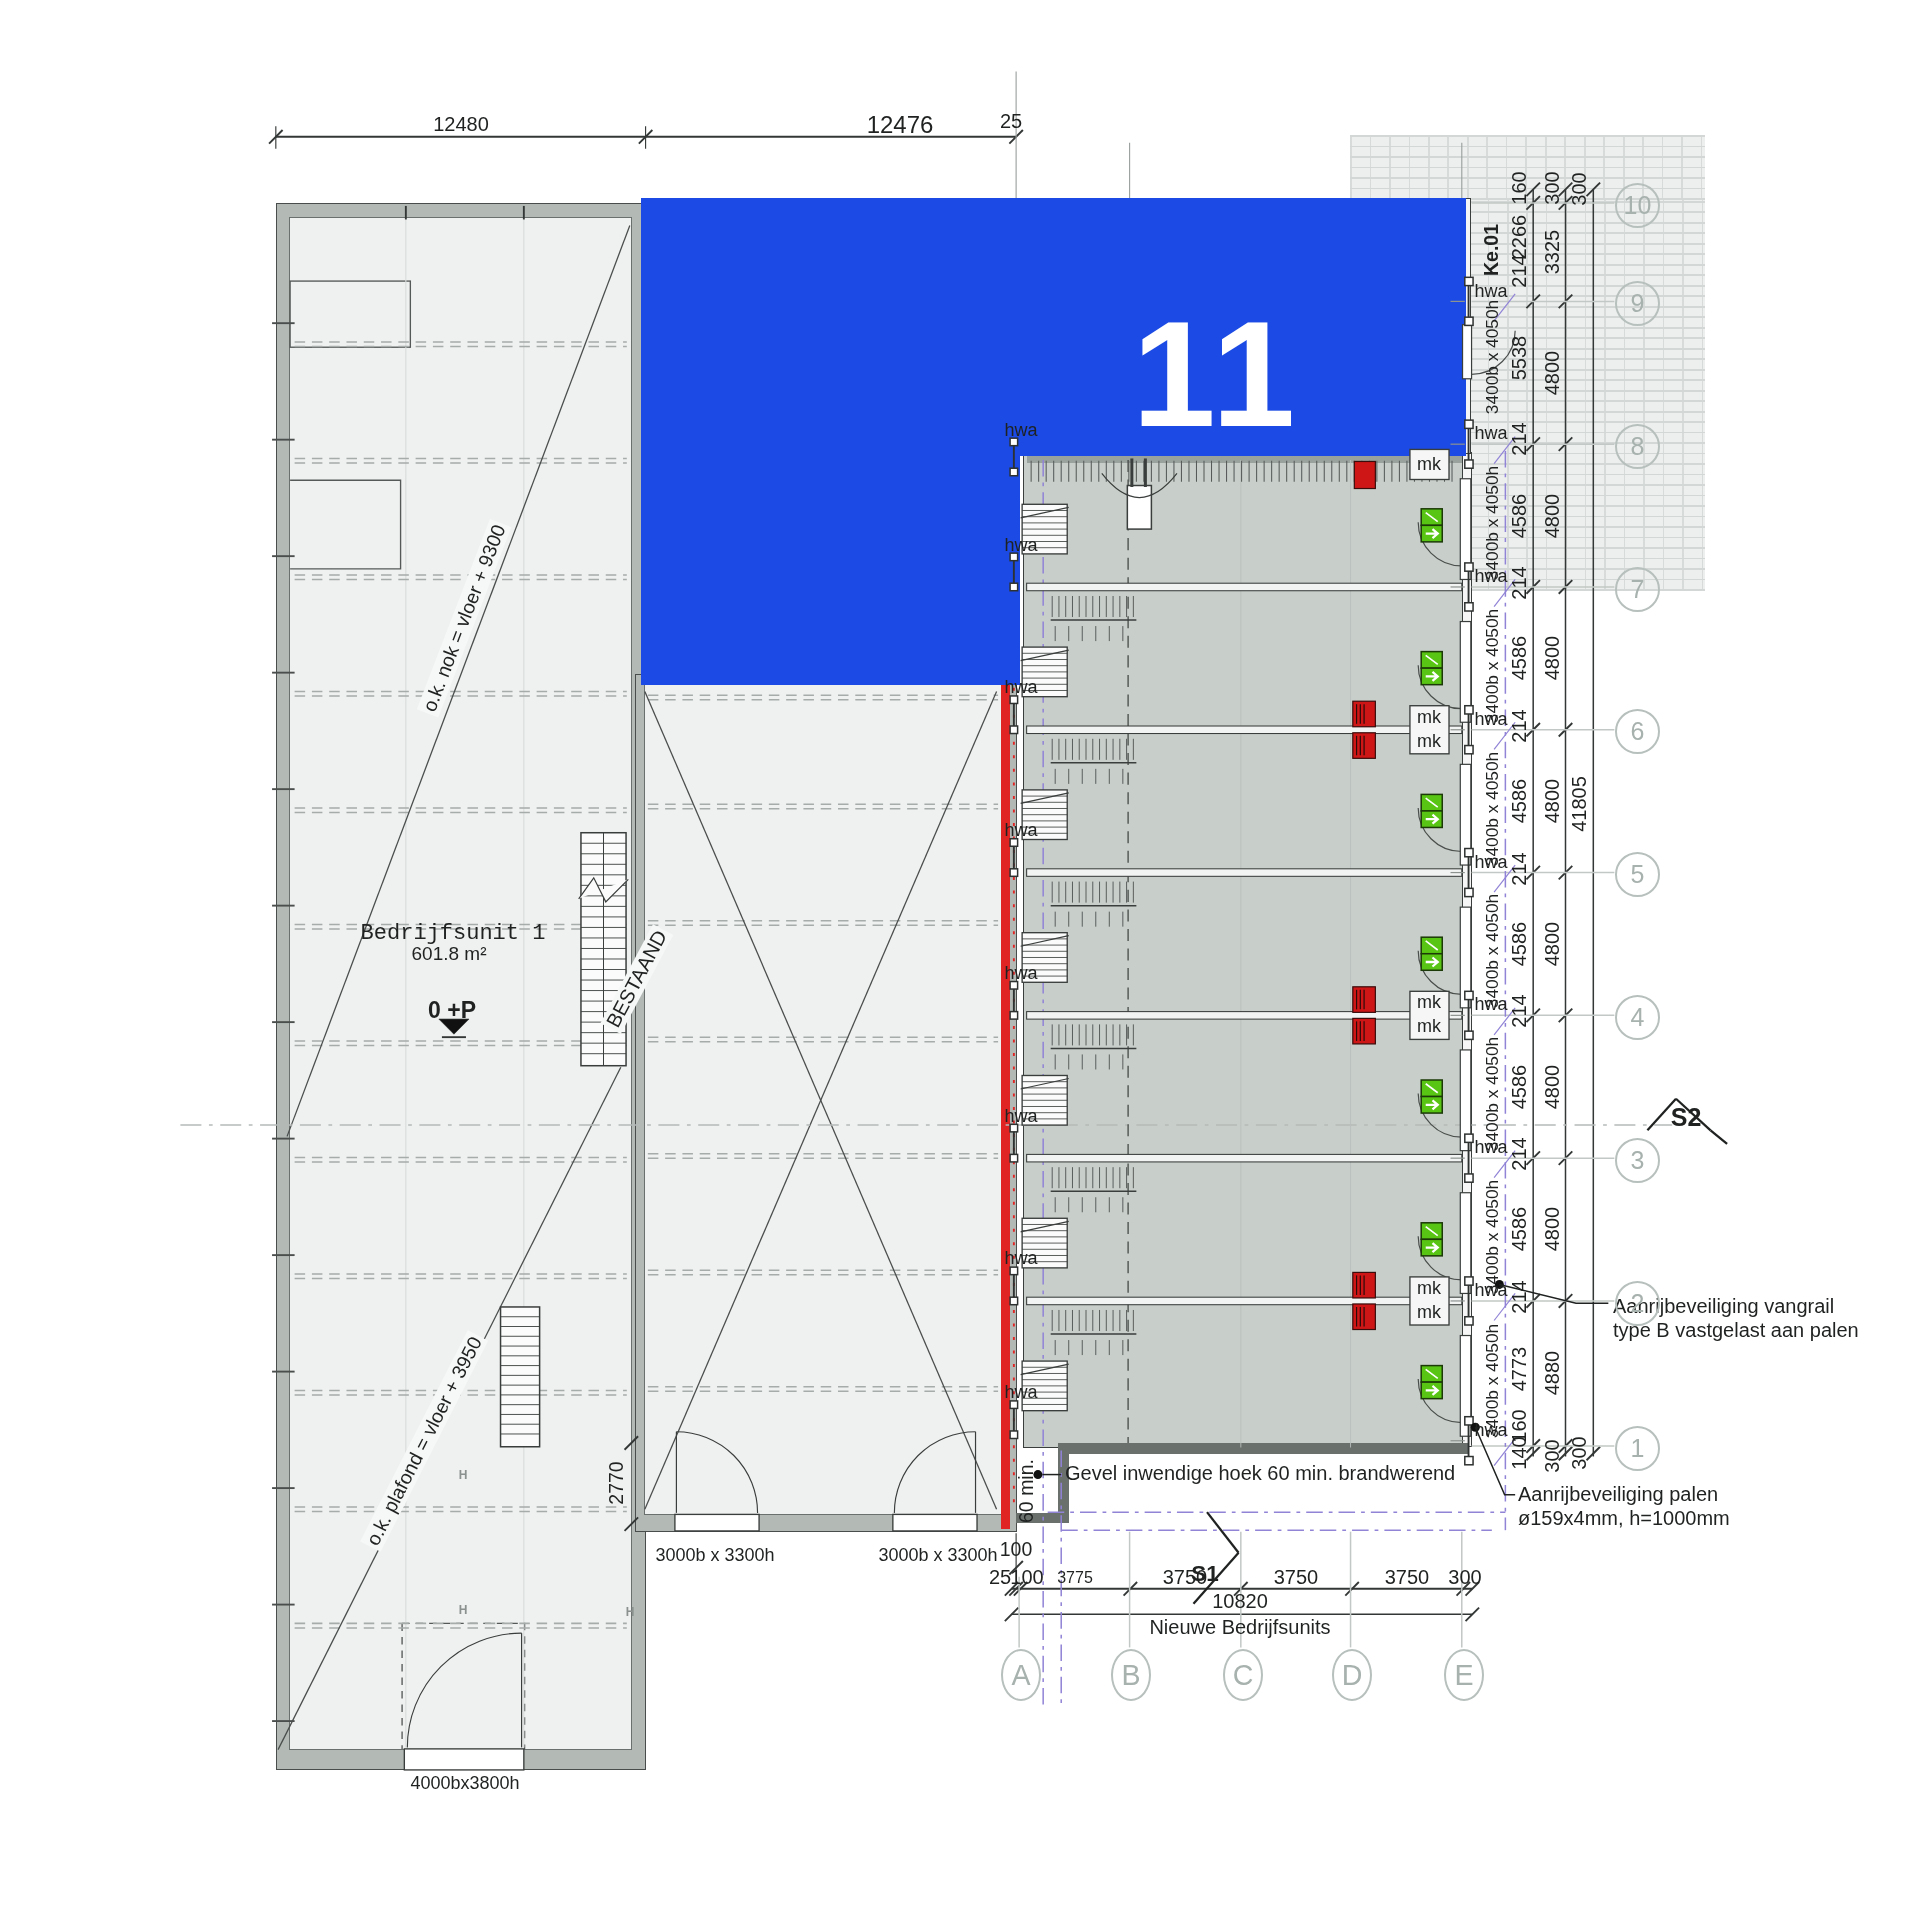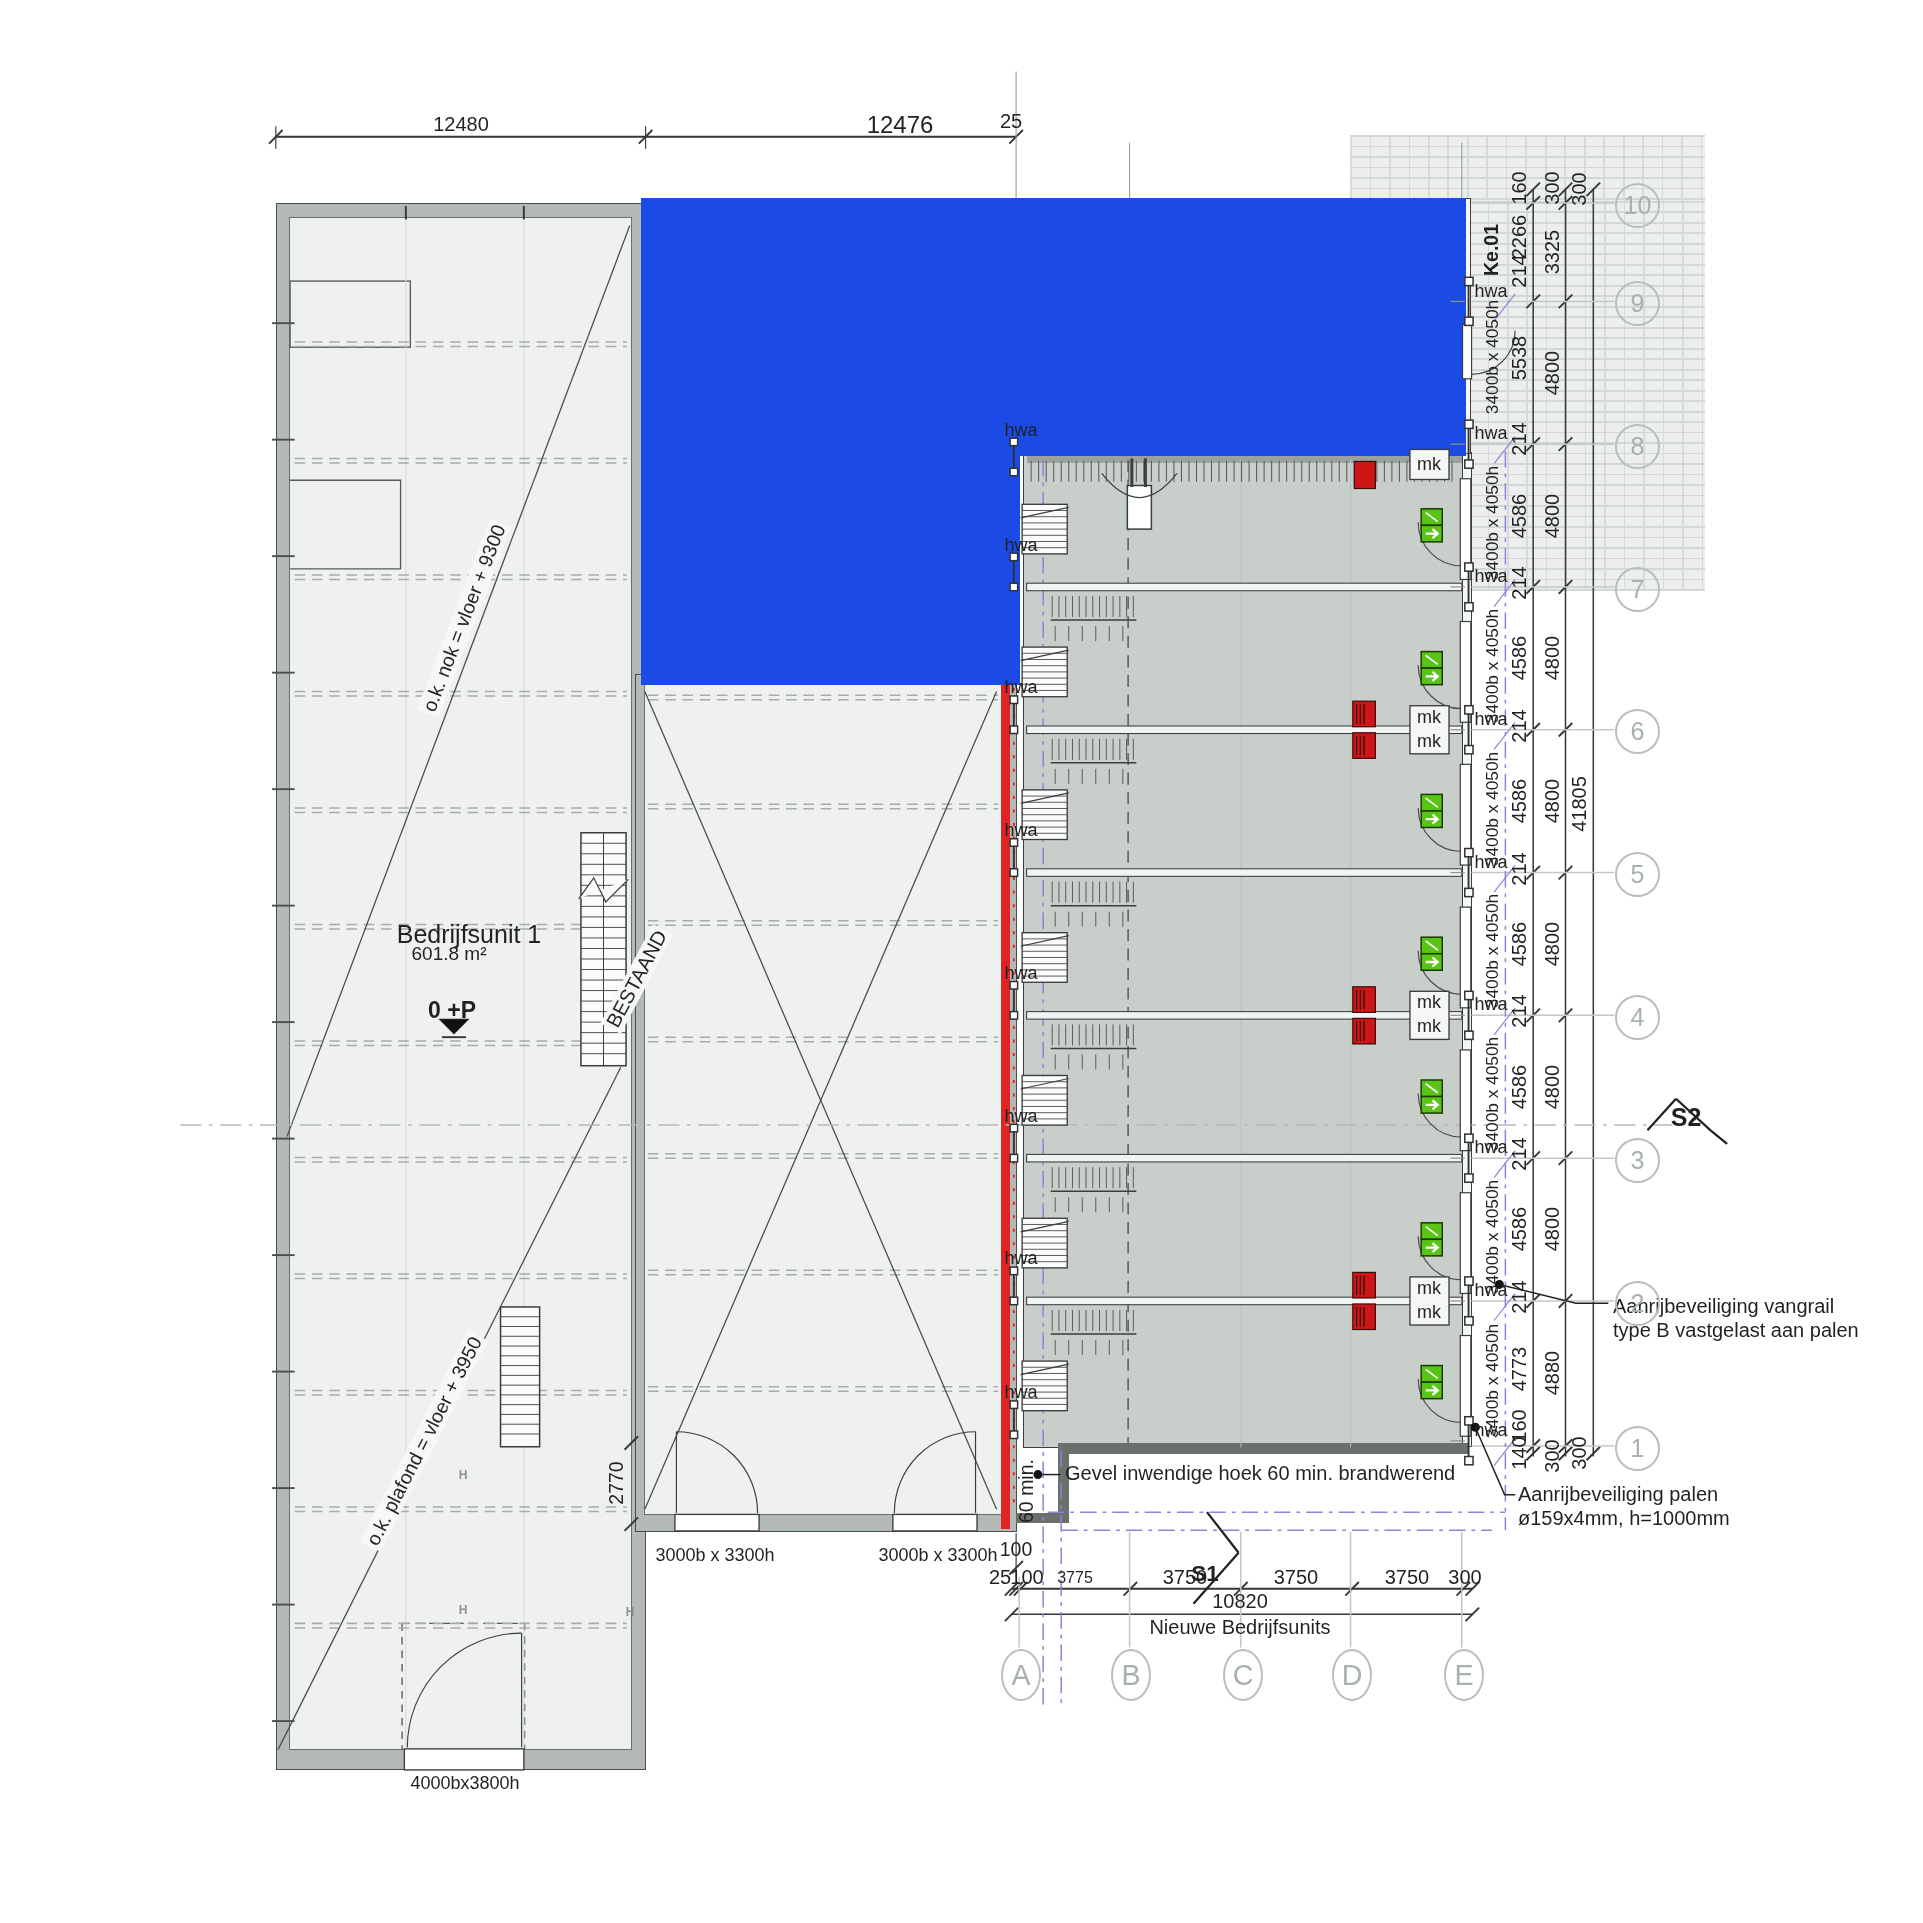--- a/index.html
+++ b/index.html
@@ -642,21 +642,22 @@
       <line x1="2230" y1="1462" x2="2276" y2="1504" stroke="#1f2221" stroke-width="3"></line>
       <line x1="2276" y1="1504" x2="2298" y2="1522" stroke="#1f2221" stroke-width="3"></line>
       <circle cx="1381" cy="1962" r="6" fill="#111"></circle>
       <line x1="1387" y1="1962" x2="1412" y2="1962" stroke="#1f2221" stroke-width="2"></line>
       <circle cx="1995" cy="1709" r="6" fill="#111"></circle>
       <path d="M 1995,1709 L 2097,1734 L 2140,1734" stroke="#1f2221" stroke-width="2" fill="none"></path>
       <circle cx="1963" cy="1899" r="6" fill="#111"></circle>
       <path d="M 1963,1899 L 2002,1989 L 2016,1989" stroke="#1f2221" stroke-width="2" fill="none"></path>
     </svg>
 
-  <div class="txt" style="left:469px;top:934px;font-size:25px;">Bedrijfsunit 1</div>
+  <div class="txt" style="left:1216px;top:374px;font-size:150px;font-weight:700;color:#ffffff;letter-spacing:4.5px;">11</div>
+  <div class="txt" style="left:453px;top:934px;font-size:22px;font-family:Liberation Mono, monospace;">Bedrijfsunit 1</div>
   <div class="txt" style="left:449px;top:954px;font-size:19px;">601.8 m²</div>
   <div class="txt" style="left:452px;top:1010px;font-size:23px;font-weight:600;">0 +P</div>
   <div class="txt" style="left:637px;top:979px;font-size:20px;background:#f6f8f7;padding:0.8px 3px;transform:translate(-50%,-50%) rotate(-62deg);">BESTAAND</div>
   <div class="txt" style="left:464px;top:618px;font-size:19.5px;background:#f6f8f7;padding:0.8px 3px;transform:translate(-50%,-50%) rotate(-69deg);">o.k. nok = vloer + 9300</div>
   <div class="txt" style="left:424px;top:1441px;font-size:19.5px;background:#f6f8f7;padding:0.8px 3px;transform:translate(-50%,-50%) rotate(-63deg);">o.k. plafond = vloer + 3950</div>
   <div class="txt" style="left:1492px;top:250px;font-size:19.5px;font-weight:700;transform:translate(-50%,-50%) rotate(-90deg);">Ke.01</div>
   <div class="txt" style="left:1027px;top:1491px;font-size:19.5px;transform:translate(-50%,-50%) rotate(-90deg);">60 min.</div>
   <div class="txt" style="left:617px;top:1483px;font-size:19.5px;transform:translate(-50%,-50%) rotate(-90deg);">2770</div>
   <div class="txt" style="left:1016px;top:1550px;font-size:19.5px;">100</div>
   <div class="txt" style="left:1205px;top:1554px;font-size:22.5px;font-weight:700;margin-top:20px;">S1</div>

